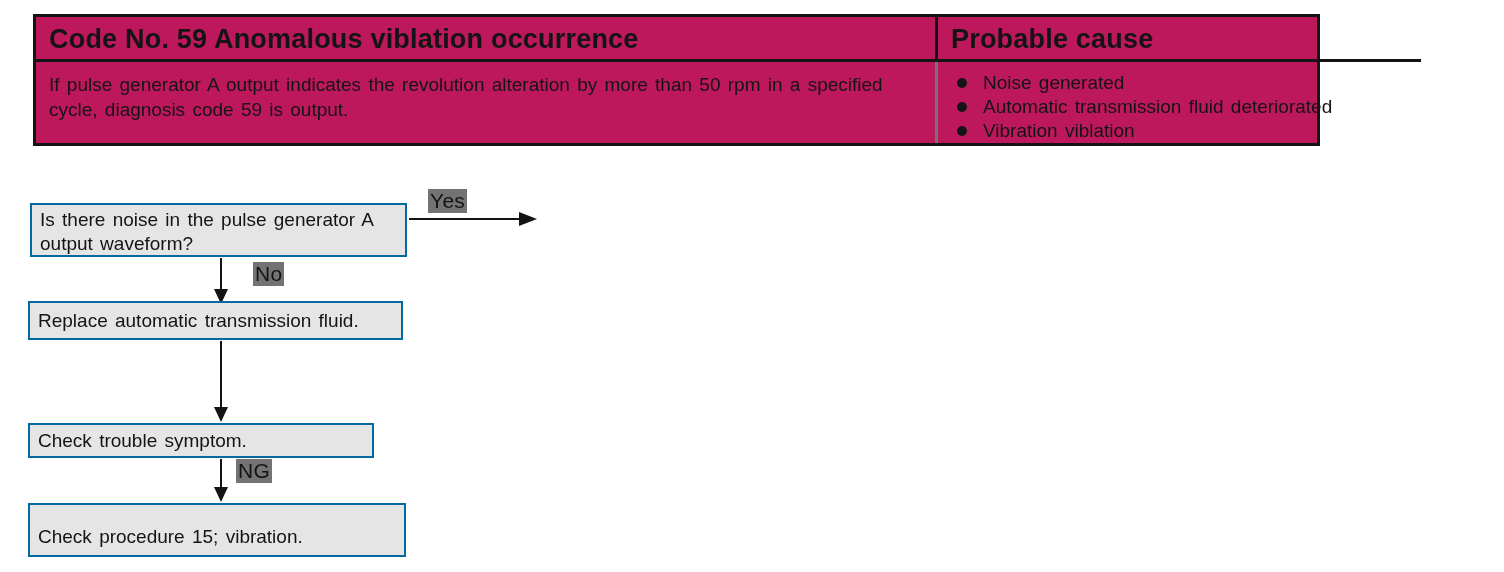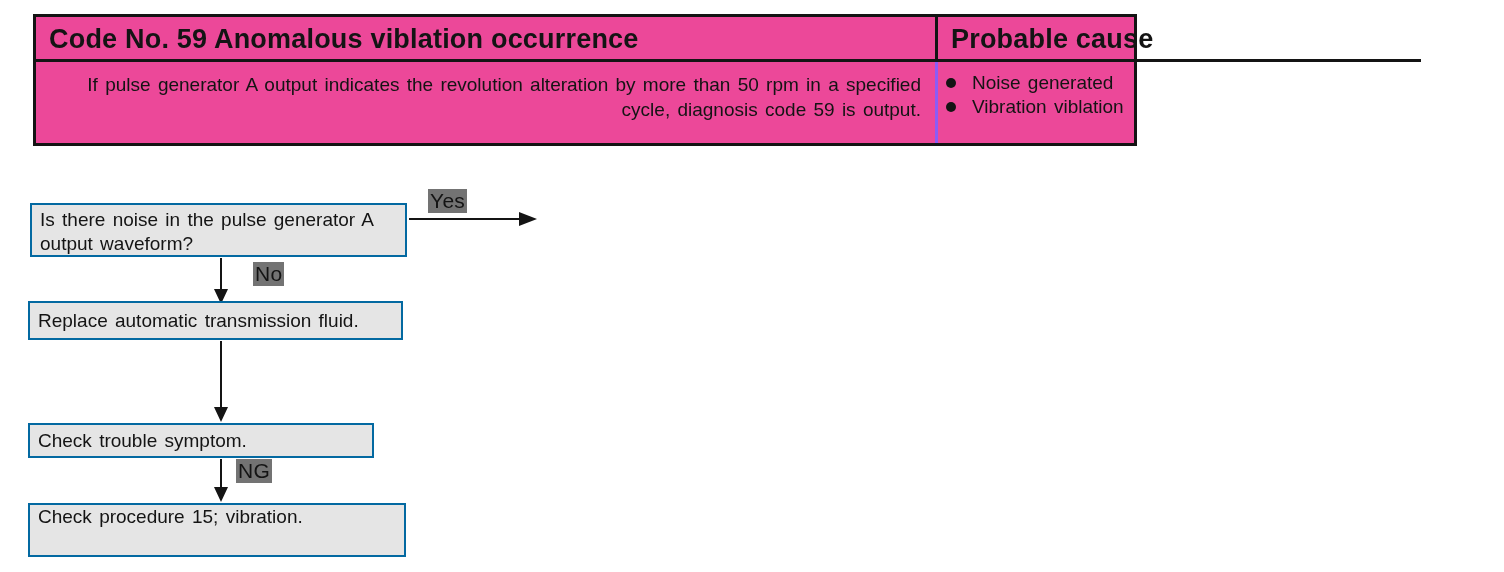--- a/index.html
+++ b/index.html
@@ -5,39 +5,38 @@
   * { margin:0; padding:0; box-sizing:border-box; }
   html,body { background:#e8e8e8; }
   body { font-family:"Liberation Sans", sans-serif; color:#141414; }
   .page {
     position:relative; width:1504px; height:572px; background:#ffffff;
     overflow:hidden;
   }
 
   
   .doc-table {
-    position:absolute; left:33px; top:14px; width:1104px; height:132px;
+    position:absolute; left:33px; top:14px; width:1287px; height:132px;
     border:3px solid #141414;
     display:grid;
     grid-template-columns:899px 486px;
     grid-template-rows:45px 1fr;
-    background:#ec4899;
+    background:#be185d;
   }
   .cell-title, .cell-cause-header {
     border-bottom:3px solid #141414;
     font-size:27px; font-weight:bold; letter-spacing:0.2px;
     padding:7px 0 0 13px; white-space:nowrap; overflow:hidden;
   }
   .cell-cause-header { border-left:3px solid #141414; }
   .cell-desc {
     font-size:19px; line-height:25px; word-spacing:2px;
     padding:10px 14px 0 13px;
-    text-align:right;
   }
-  .cell-causes { border-left:3px solid #8b5cf6; padding:9px 8px 0 4px; }
+  .cell-causes { border-left:3px solid #737373; padding:9px 8px 0 15px; }
   .cause-list { list-style:none; }
   .cause-list li {
     display:flex; align-items:flex-start; gap:16px;
     font-size:19px; line-height:24px; word-spacing:2px;
   }
   .bullet {
     flex:0 0 auto; width:10px; height:10px; border-radius:50%;
     background:#141414; margin-top:7px; margin-left:4px;
   }
 
@@ -45,21 +44,21 @@
   .fc-box {
     position:absolute; border:2px solid #0369a1; background:#e5e5e5;
     font-size:19px; line-height:24px; word-spacing:2px;
     padding:2px 8px;
   }
   .fc-center { display:flex; align-items:center; }
   .fc-q1   { left:30px;  top:203px; width:377px; height:54px; padding-top:3px; }
   .fc-elim { left:538px; top:201px; width:377px; height:36px; }
   .fc-repl { left:28px;  top:301px; width:375px; height:39px; }
   .fc-symp { left:28px;  top:423px; width:346px; height:35px; }
-  .fc-proc { left:28px;  top:503px; width:378px; height:54px; padding-top:0; }
+  .fc-proc { left:28px;  top:503px; width:378px; height:54px; padding-top:20px; }
 
   .fc-label {
     position:absolute; font-size:21px; letter-spacing:0.3px; background:#737373;
     padding:0 2px;
   }
   .lbl-yes { left:428px; top:189px; }
   .lbl-no  { left:241px; top:262px;margin-left:12px; }
   .lbl-ng  { left:236px; top:459px; }
 
   .arrow-layer {
@@ -74,20 +73,24 @@
 
   <div class="doc-table">
     <div class="cell-title">Code No. 59 Anomalous viblation occurrence</div>
     <div class="cell-cause-header">Probable cause</div>
     <div class="cell-desc">If pulse generator A output indicates the revolution alteration by more than 50 rpm in a specified cycle, diagnosis code 59 is output.</div>
     <div class="cell-causes">
       <ul class="cause-list">
         <li>
           <span class="bullet"></span>
           <span>Noise generated</span>
+        </li>
+        <li>
+          <span class="bullet"></span>
+          <span>Automatic transmission fluid deteriorated</span>
         </li>
         <li>
           <span class="bullet"></span>
           <span>Vibration viblation</span>
         </li>
       </ul>
     </div>
   </div>
 
   <svg class="arrow-layer" viewBox="0 0 1504 572" xmlns="http://www.w3.org/2000/svg">

